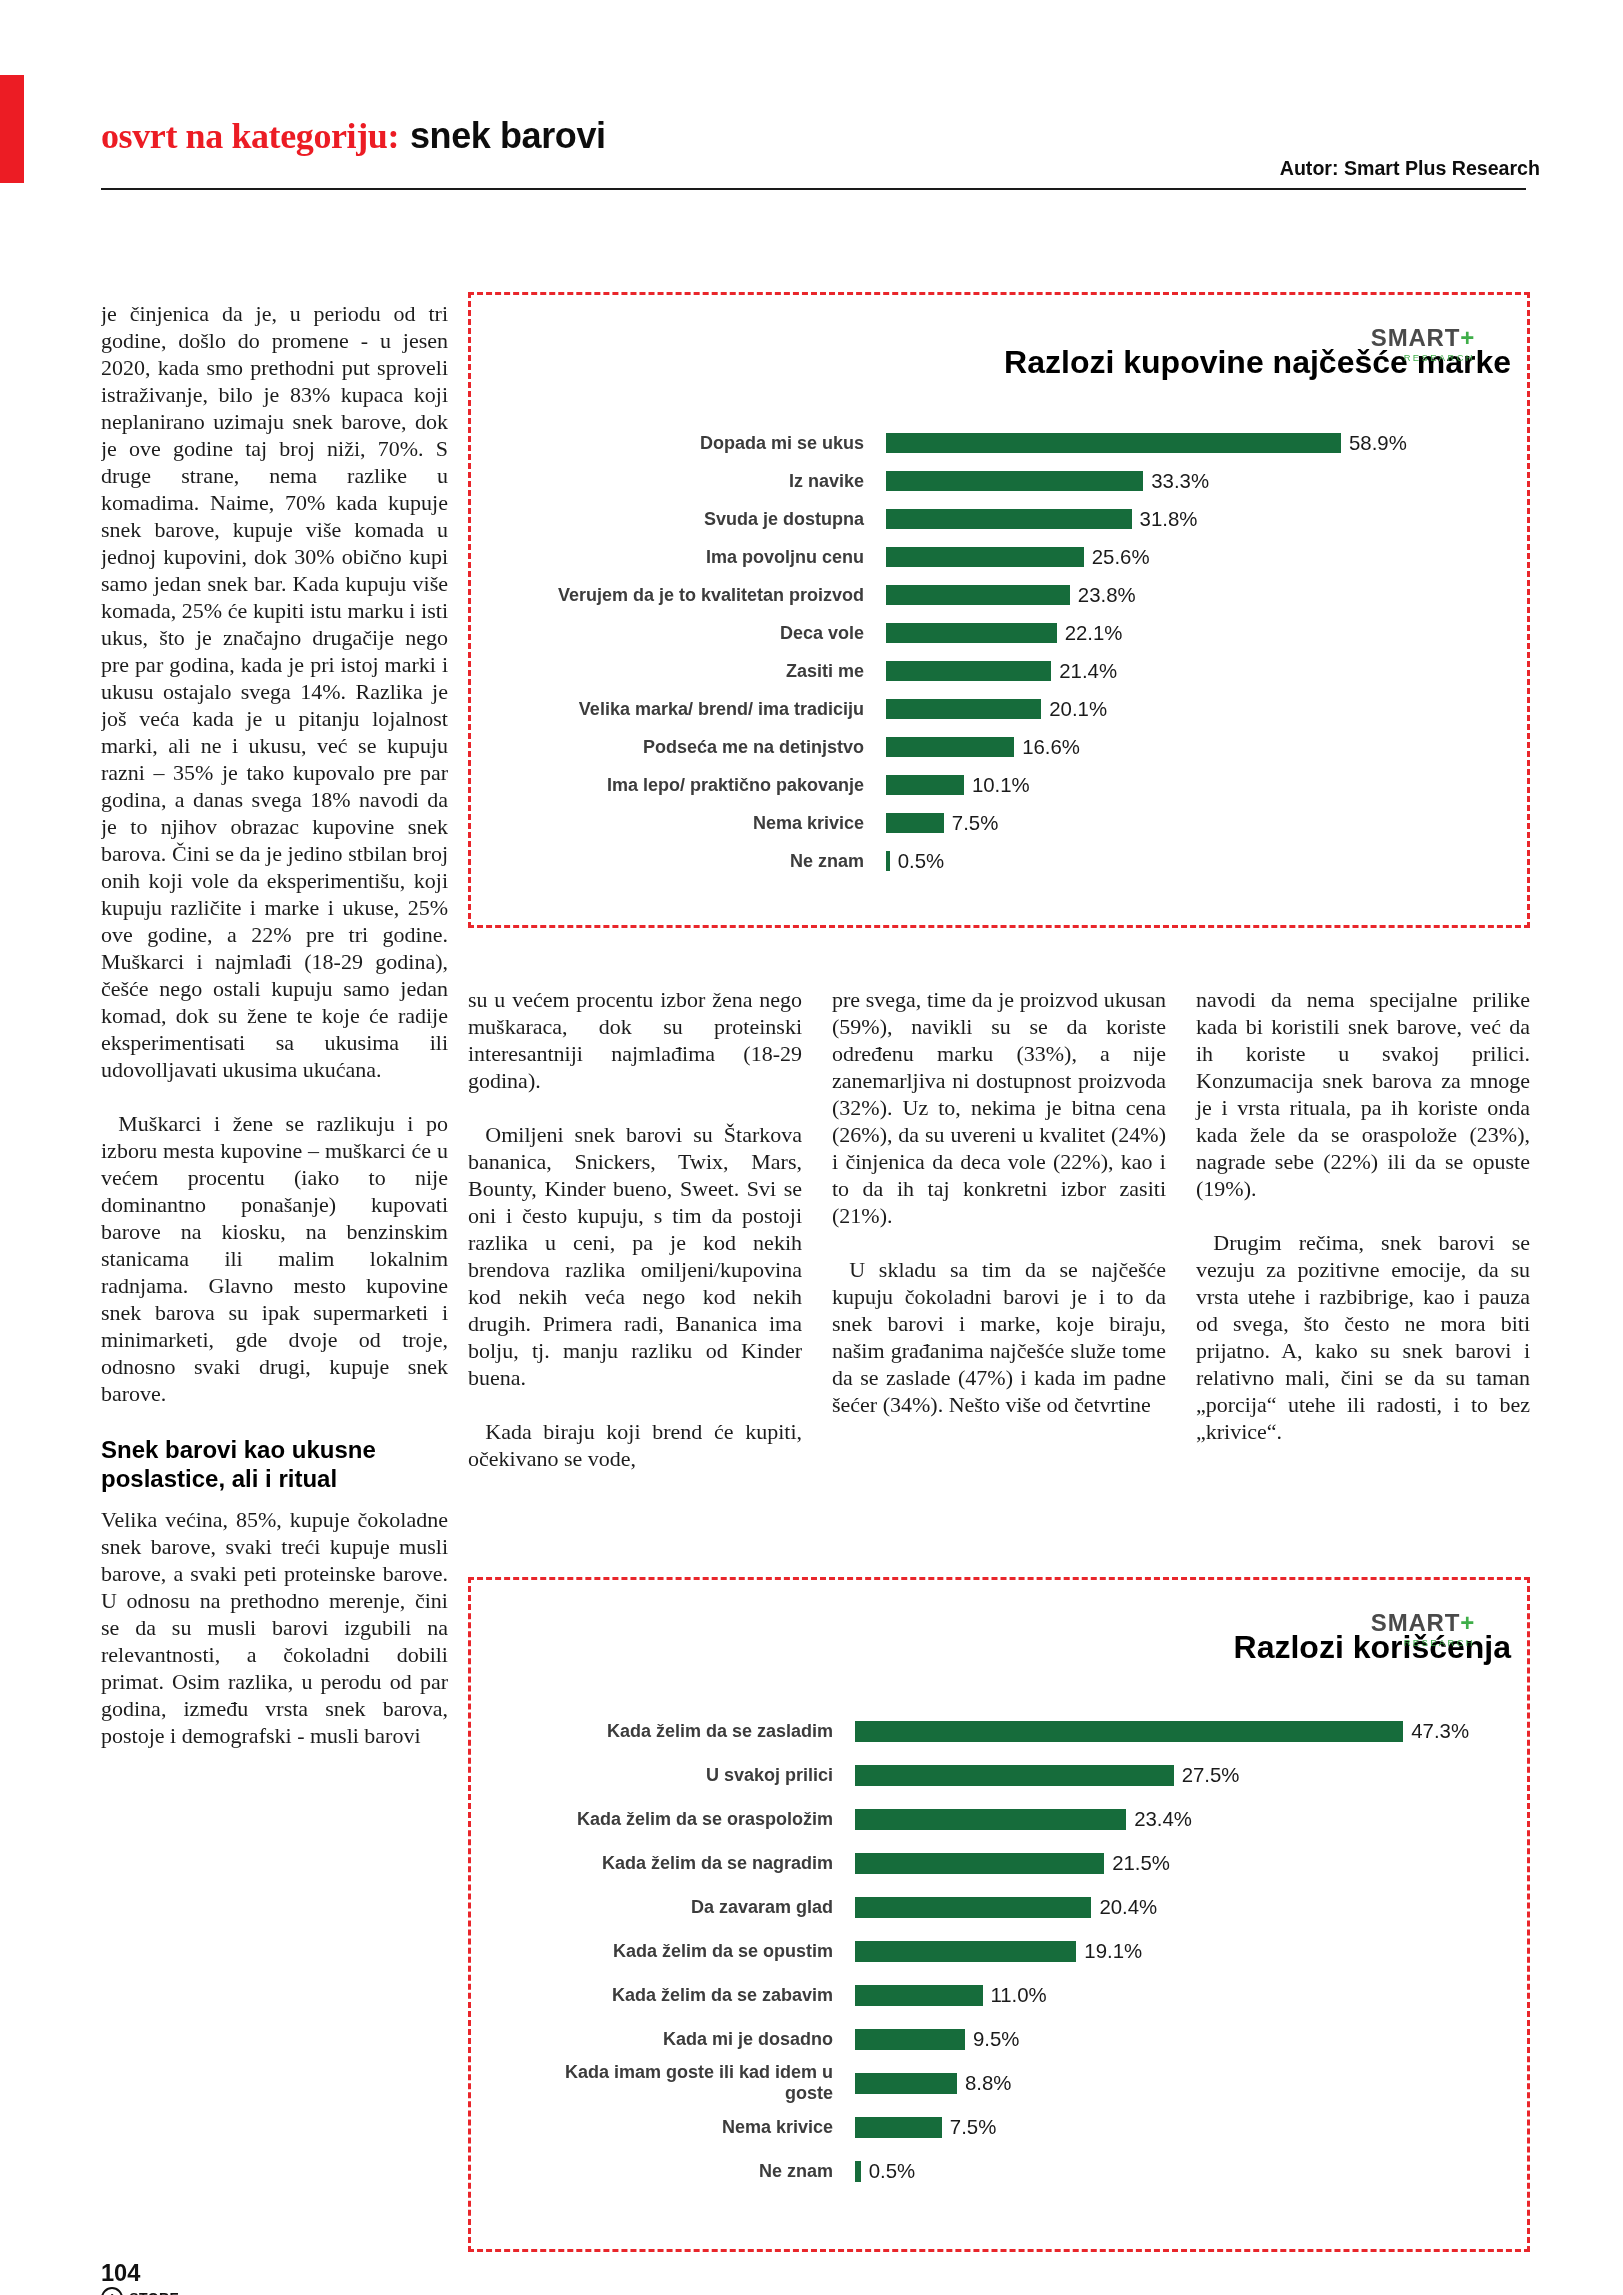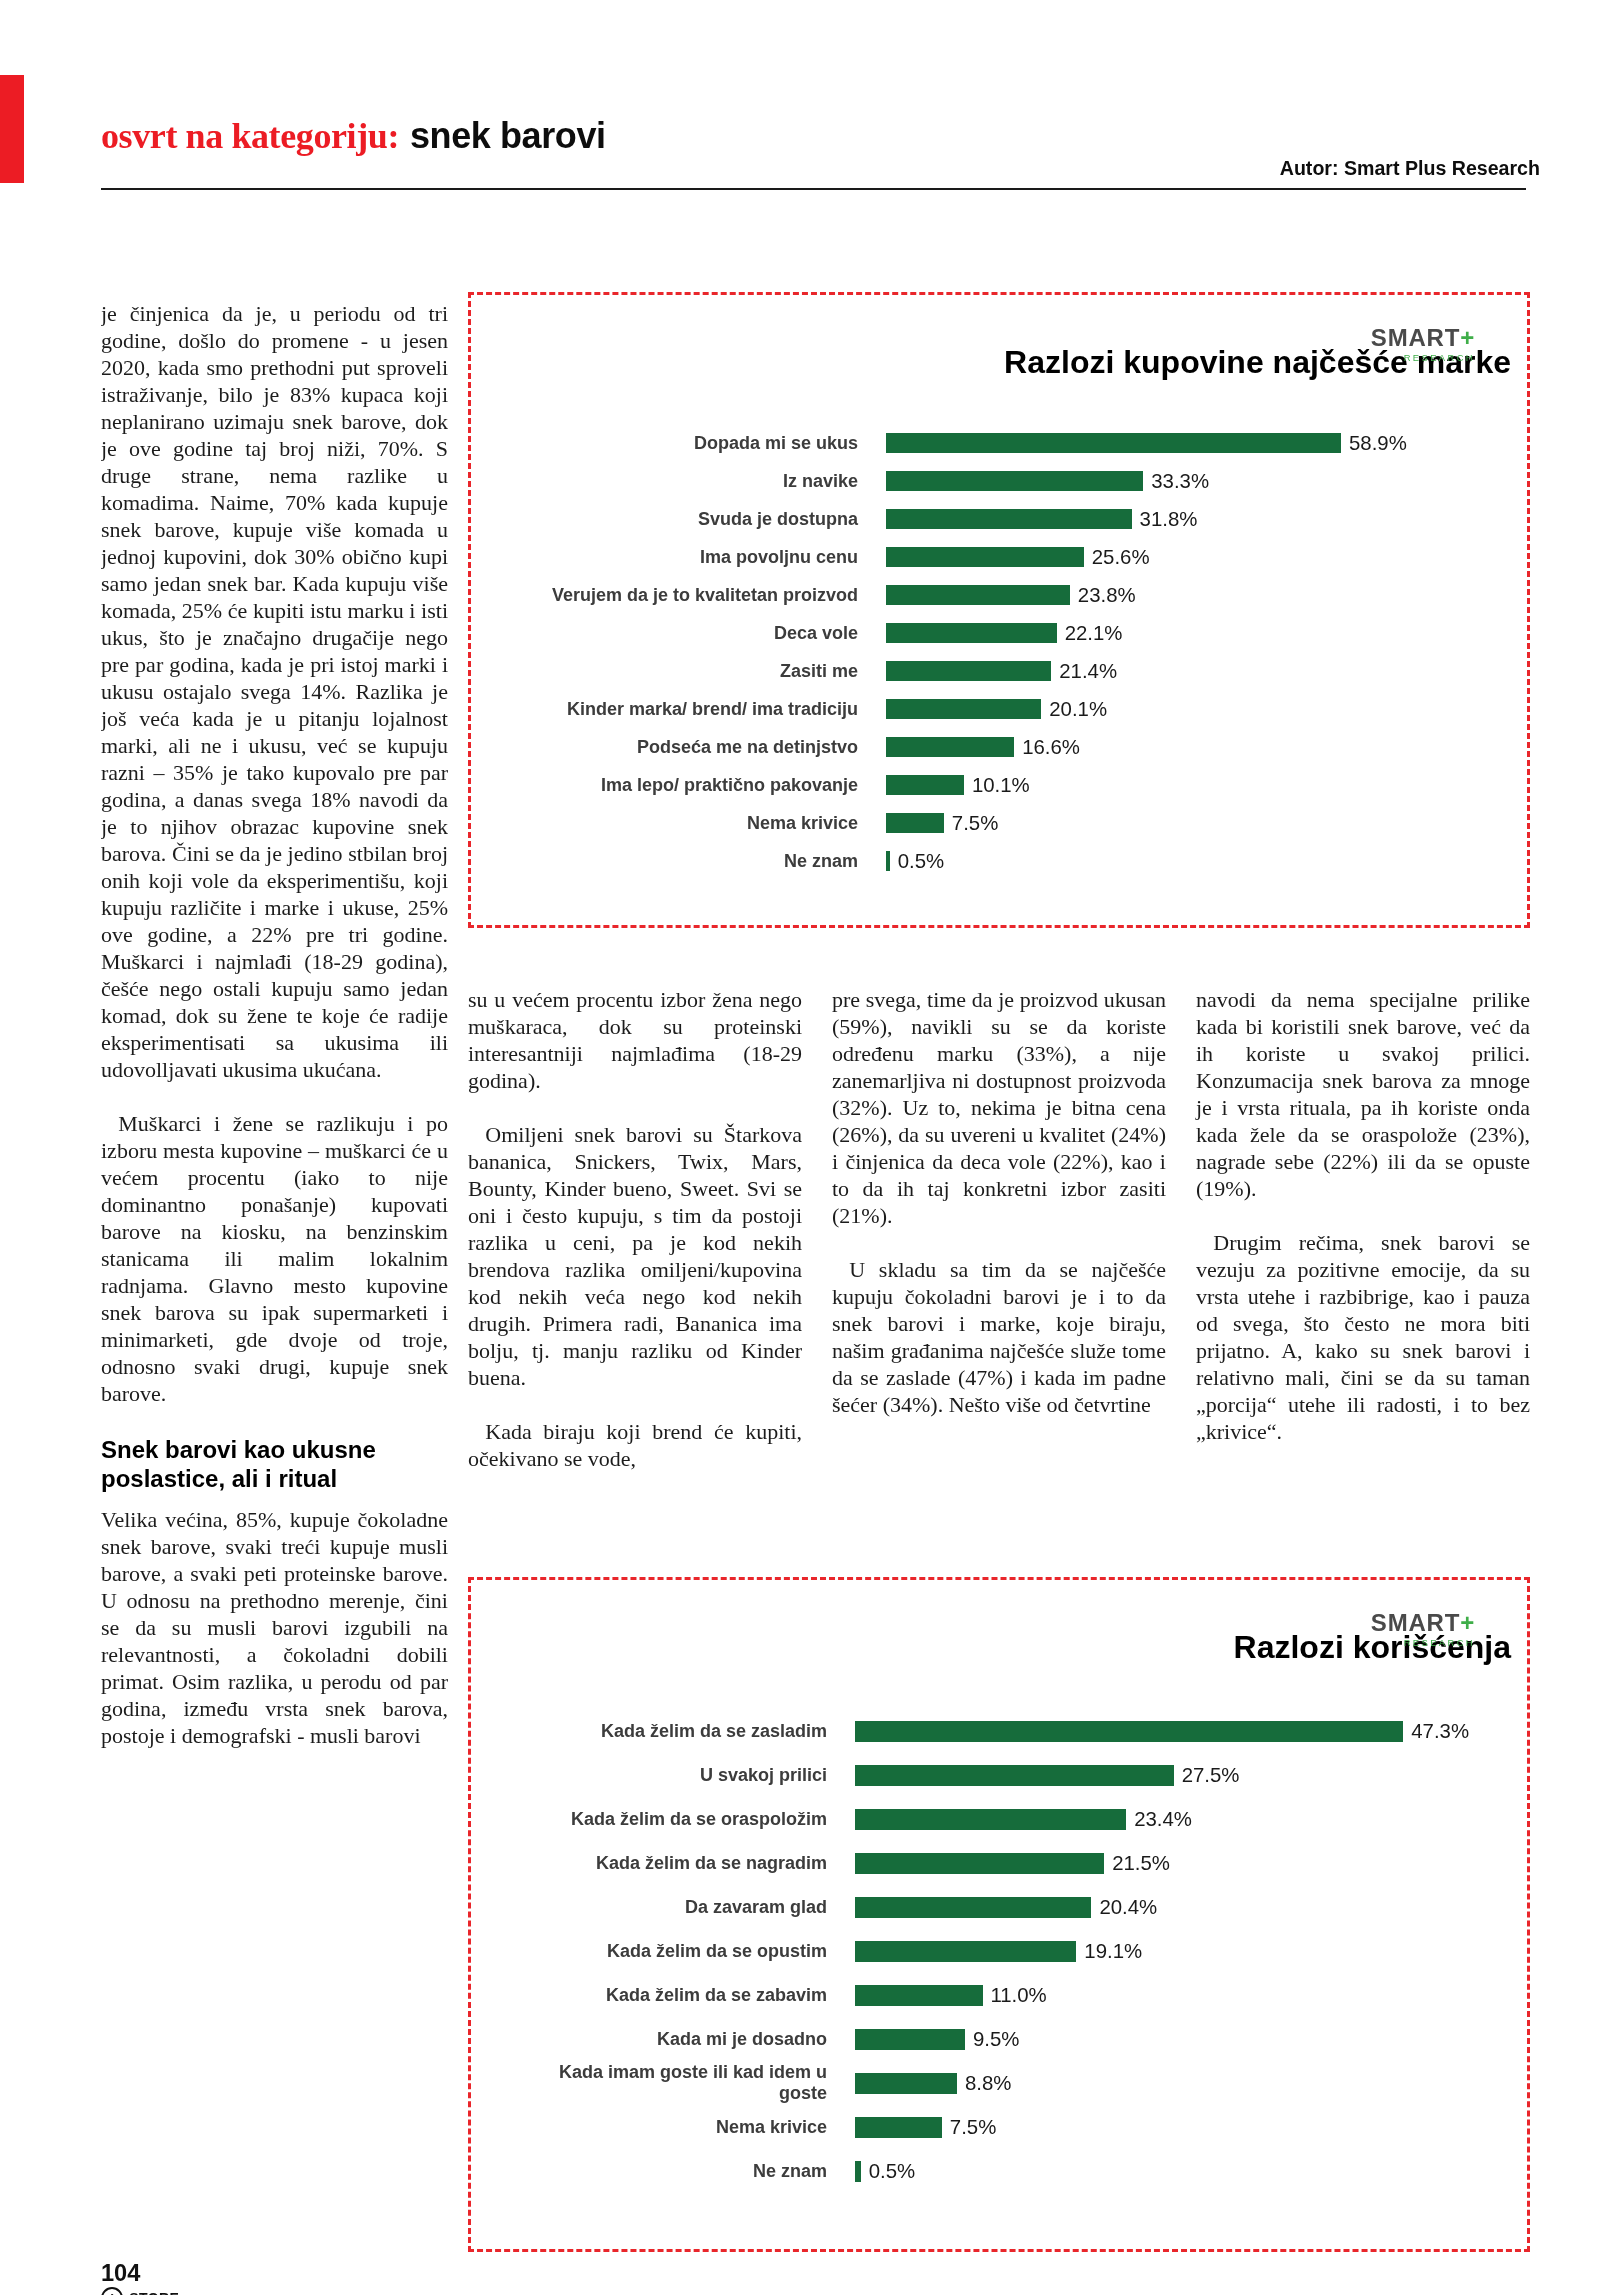--- a/index.html
+++ b/index.html
@@ -70,21 +70,21 @@
     font-family: "Liberation Sans", sans-serif; text-align: right;
   }
   .logo-line { font-size: 24px; font-weight: bold; color: #4a4a4a; letter-spacing: 0.8px; line-height: 1; }
   .logo-line .plus { color: #3fae49; }
   .logo-sub { font-size: 9.4px; color: #3fae49; letter-spacing: 2.4px; margin-top: 2.4px; }
 
   .chart-rows { padding: 27px 46px 0 46px; }
   .bar-row { display: flex; align-items: center; height: 38px; }
   .chart-box-2 .bar-row { height: 44px; }
   .bar-label {
-    width: 369px; flex: none; text-align: right; padding-right: 28px;
+    width: 369px; flex: none; text-align: right; padding-right: 22px;
     font-family: "Liberation Sans", sans-serif;
     font-size: 18px; font-weight: bold; color: #3c3c3c; box-sizing: border-box;
   }
   .chart-box-2 .bar-label { width: 338px; }
   .bar-track { flex: 1; display: flex; align-items: center; min-width: 0; }
   .bar { height: 19.6px; background: #166c3b; flex: none; min-width: 3.1px; }
   .chart-box-2 .bar { height: 21px; }
   .bar-value {
     font-family: "Liberation Sans", sans-serif;
     font-size: 20.4px; color: #1a1a1a; margin-left: 7.9px; white-space: nowrap;
@@ -177,21 +177,21 @@
         </div>
       </div>
       <div class="bar-row">
         <div class="bar-label">Zasiti me</div>
         <div class="bar-track">
           <div class="bar" style="width: 27.7922%; background: rgb(22, 108, 59);"></div>
           <span class="bar-value">21.4%</span>
         </div>
       </div>
       <div class="bar-row">
-        <div class="bar-label">Kinder marka/ brend/ ima tradiciju</div>
+        <div class="bar-label">Velika marka/ brend/ ima tradiciju</div>
         <div class="bar-track">
           <div class="bar" style="width: 26.1039%; background: rgb(22, 108, 59);"></div>
           <span class="bar-value">20.1%</span>
         </div>
       </div>
       <div class="bar-row">
         <div class="bar-label">Podseća me na detinjstvo</div>
         <div class="bar-track">
           <div class="bar" style="width: 21.5584%; background: rgb(22, 108, 59);"></div>
           <span class="bar-value">16.6%</span>

